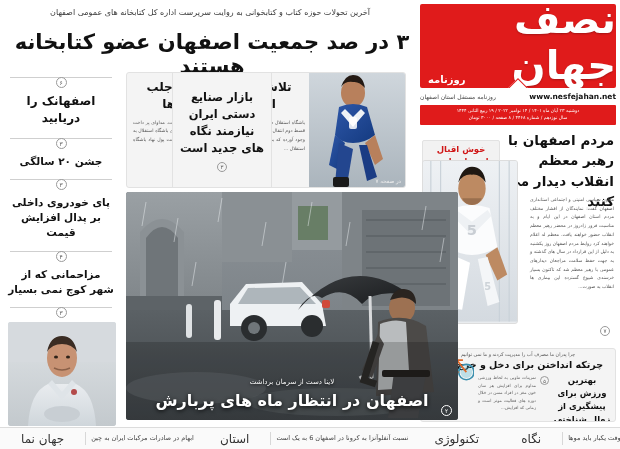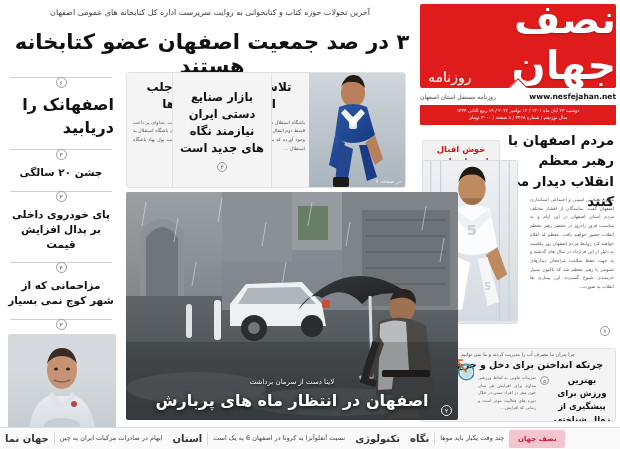--- a/index.html
+++ b/index.html
@@ -20,21 +20,21 @@
   .masthead-logo {
     position:absolute; inset:0;
     display:flex; align-items:center; justify-content:center;
     color:#fff; font-weight:bold; font-size:40px;
     letter-spacing:-1px; text-shadow:0 1px 2px rgba(0,0,0,.25);
     font-family:"DejaVu Sans","Liberation Sans",sans-serif;
     padding-bottom:8px;
   }
   .masthead-sub {
     position:absolute; bottom:3px; left:8px;
-    color:#fff; font-size:14px; font-weight:normal;
+    color:#fff; font-size:10px; font-weight:bold;
   }
   .masthead-notch {
     position:absolute; bottom:-7px; left:50%; transform:translateX(-50%) rotate(45deg);
     width:14px; height:14px; background:#fff; border:1px solid #e01b1b;
   }
   .mast-meta {
     position:absolute; top:90px; right:4px; width:196px; height:12px;
     display:flex; align-items:center; justify-content:space-between;
     font-size:6.5px; color:#333;
   }
@@ -64,21 +64,21 @@
   .lnum {
     width:11px; height:11px; border:1px solid #9a9a9a; border-radius:50%;
     display:flex; align-items:center; justify-content:center;
     font-size:6px; color:#555; background:#fff;
     position:relative; top:-6px; margin:0 auto -6px auto;
   }
   .litem {
     text-align:center; font-size:10.5px; font-weight:bold; color:#111;
     line-height:1.45; padding:5px 4px;
   }
-  .litem.big { font-size:16px;text-align:right; }
+  .litem.big { font-size:12px; }
   .lphoto {
     margin:4px 2px 0 2px; width:108px; height:104px; border-radius:3px;
     overflow:hidden; position:relative; background:#c9cfd4;
   }
   .lcap { font-size:6.5px; color:#444; text-align:left; padding:2px 4px 0 4px; }
   .lhead {
     font-size:11px; font-weight:bold; text-align:center; line-height:1.4;
     color:#111; padding:1px 4px;
   }
 
@@ -180,22 +180,22 @@
     font-size:6px; color:#fff;
   }
 
   
   .footer {
     position:absolute; left:0; right:0; bottom:0; height:22px;
     background:#fafafa; border-top:1px solid #dcdcdc;
     display:flex; flex-direction:row-reverse; align-items:center;
   }
   .f-sec {
-    font-size:10px; font-weight:bold; color:#333;
-    padding:0 5px; white-space:nowrap;
+    font-size:12px; font-weight:normal; color:#333;
+    padding:0 21px; white-space:nowrap;
   }
   .f-txt {
     font-size:6.5px; color:#444; padding:0 5px; white-space:nowrap;
     border-left:1px solid #d8d8d8; height:13px; line-height:13px;
   }
   .f-logo {
     margin-right:auto; width:56px; height:18px; background:#f3c6cd;
     display:flex; align-items:center; justify-content:center;
     color:#c21c3a; font-size:7px; font-weight:bold; border-radius:2px;
   }

